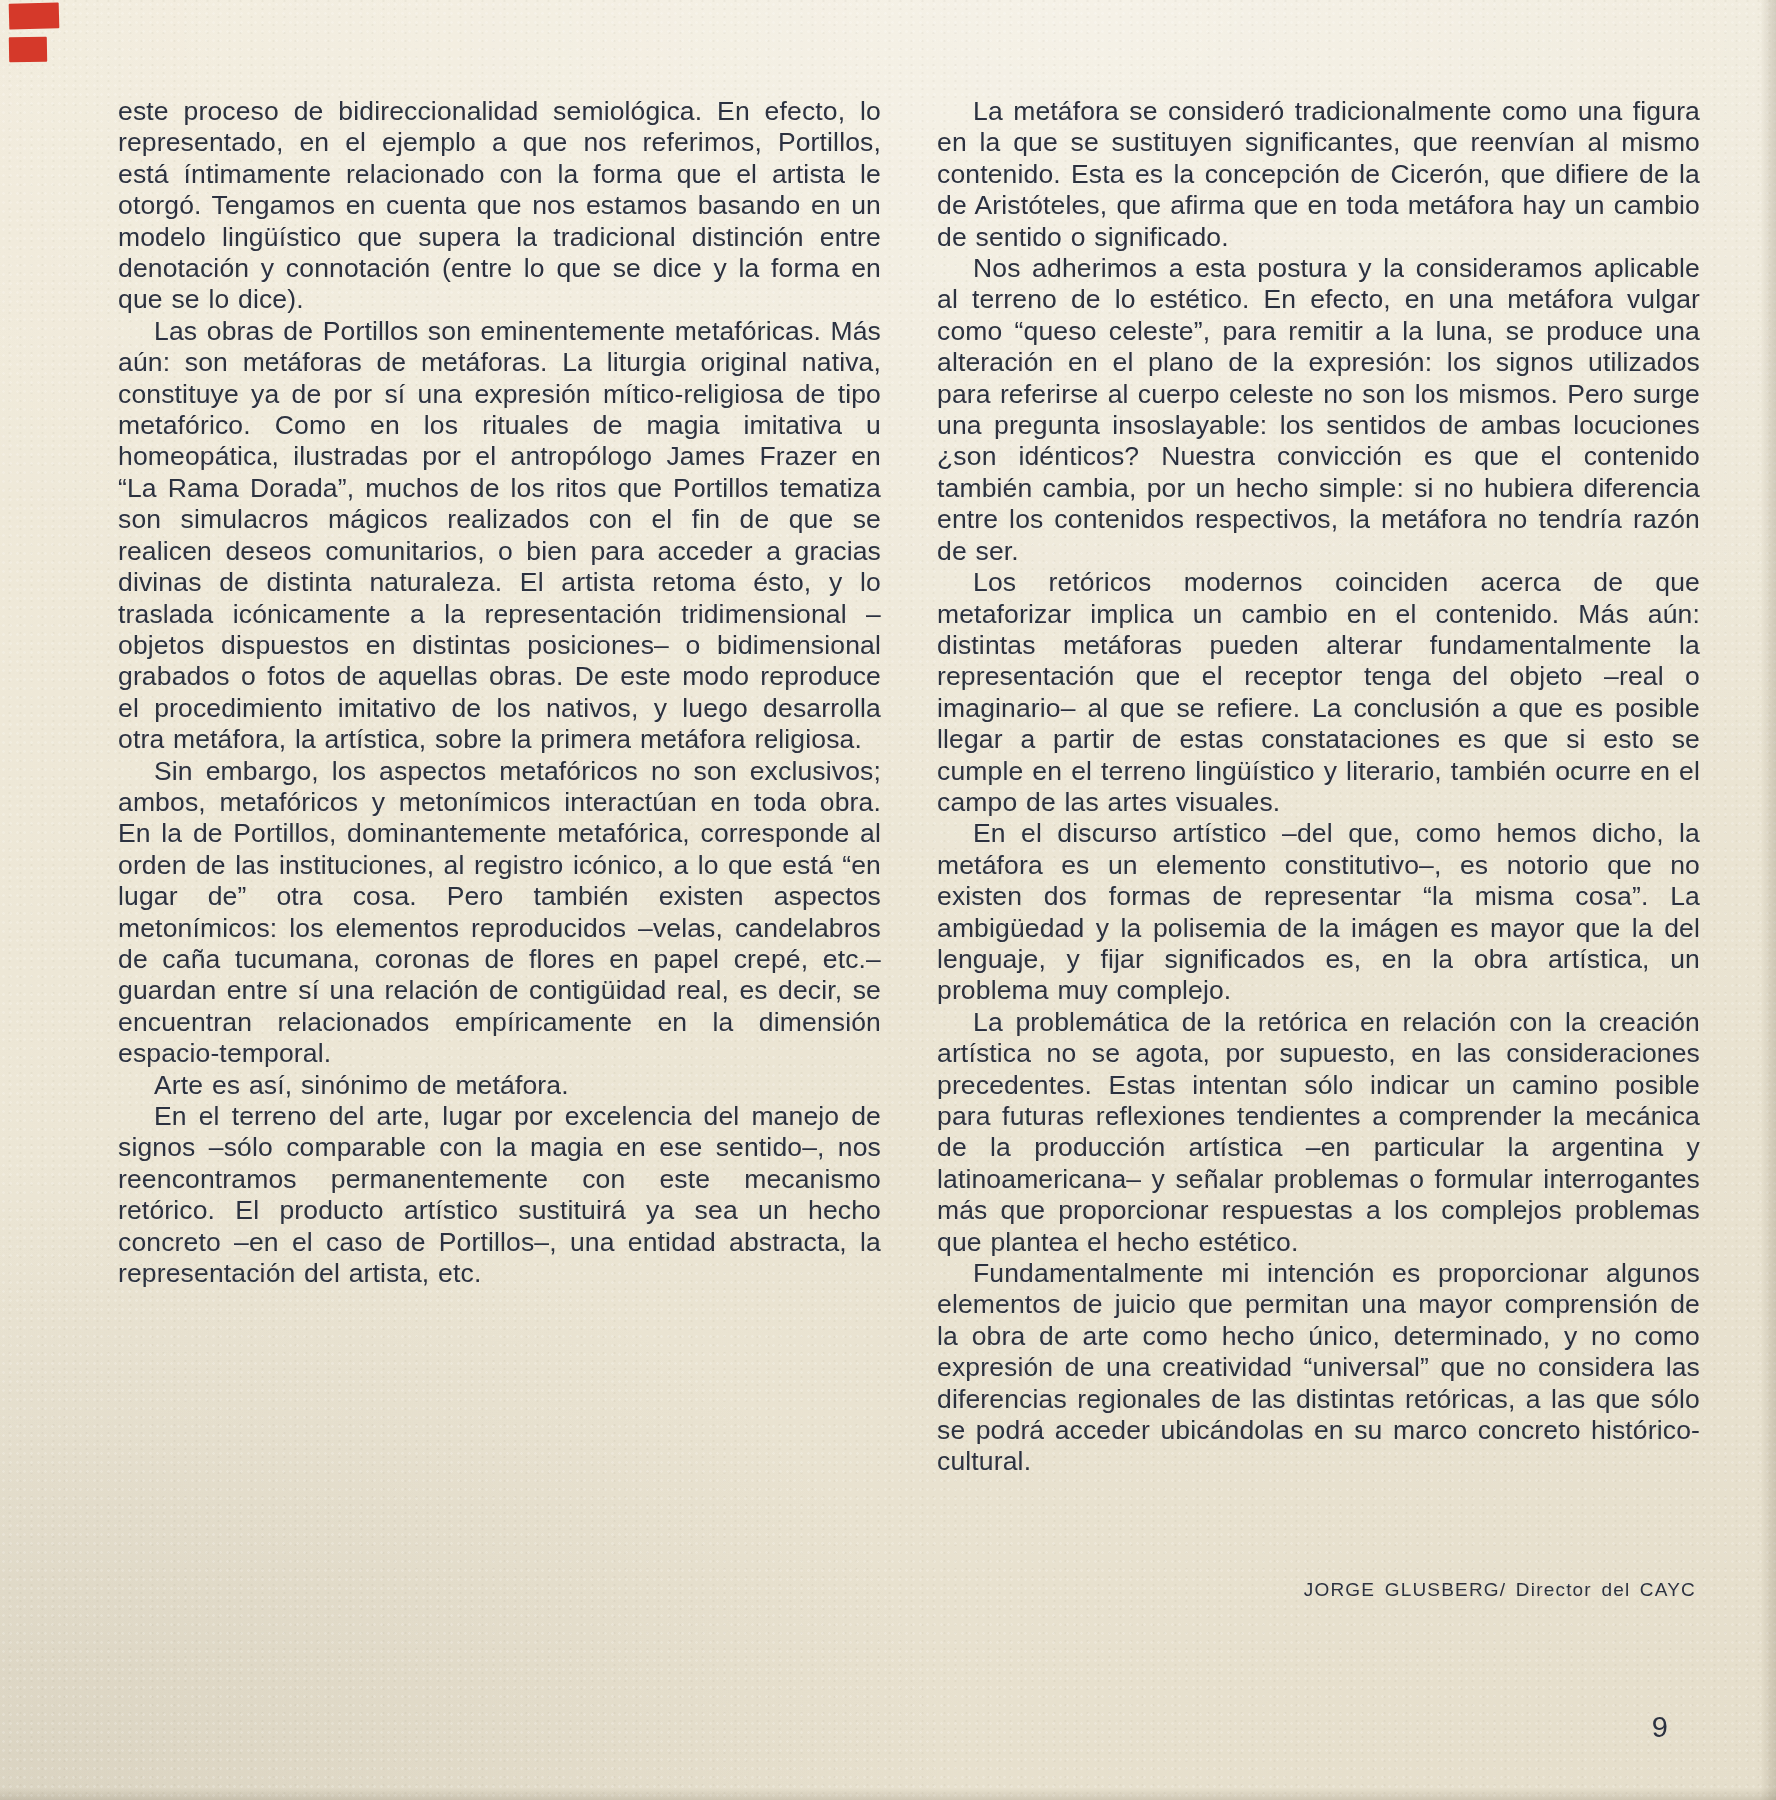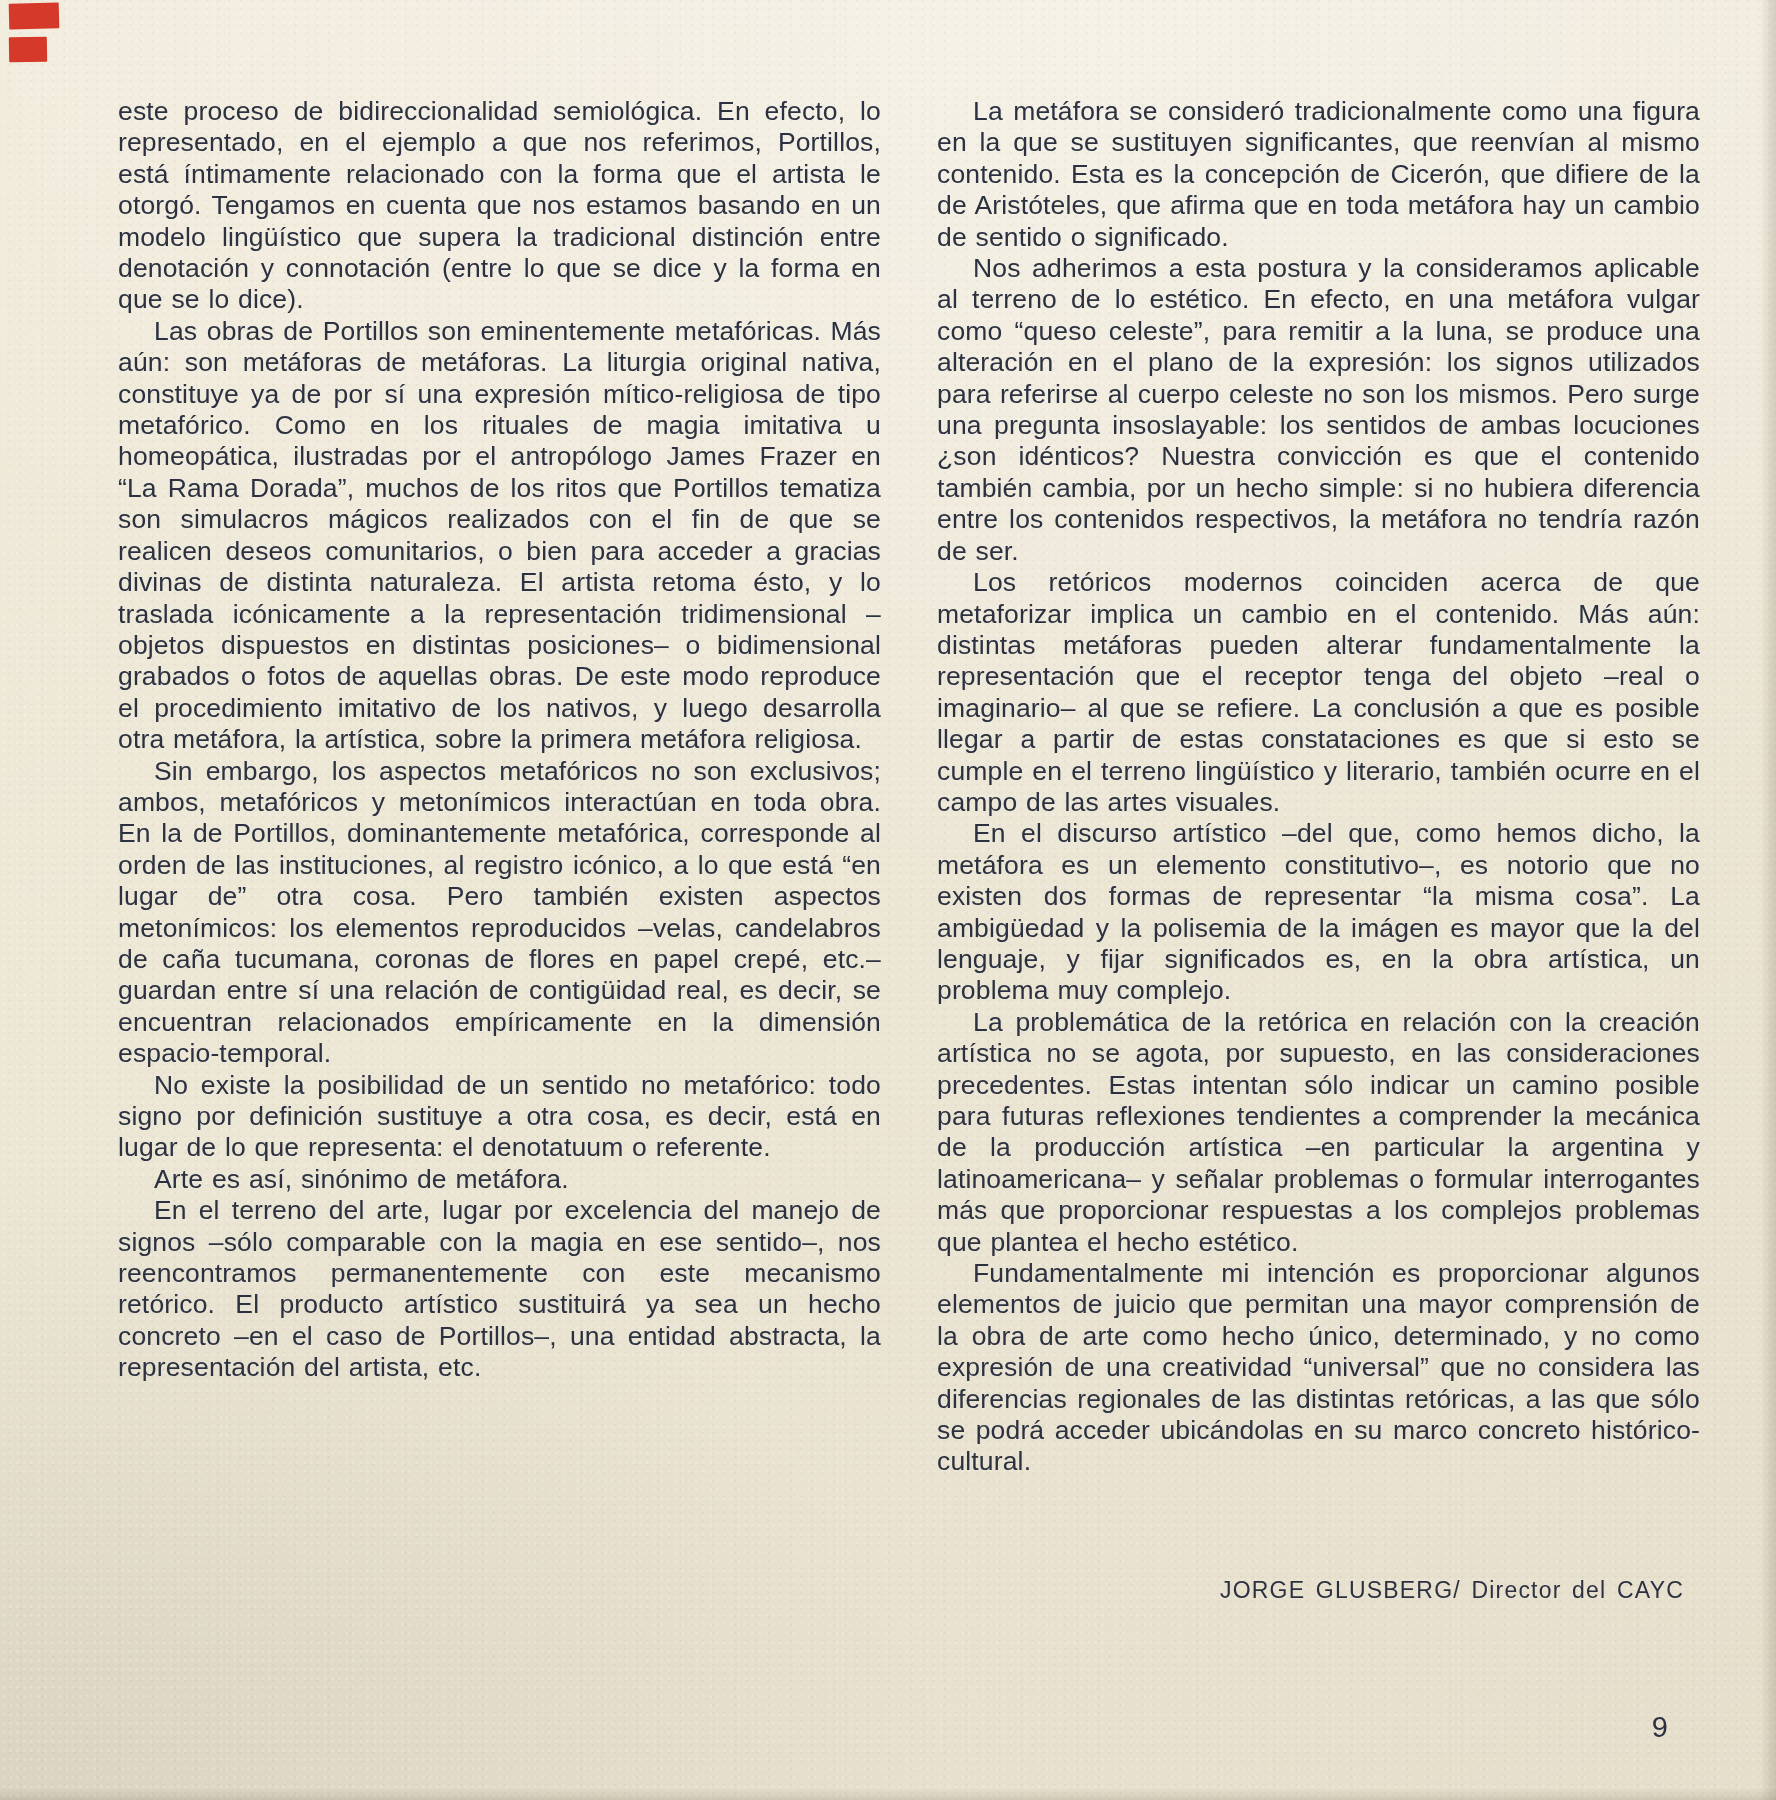--- a/index.html
+++ b/index.html
@@ -35,22 +35,22 @@
   .para{
     margin:0;
     font-size:26.5px;line-height:31.4px;
     color:#2b3140;
     text-align:justify;
     letter-spacing:0.15px;
     word-spacing:1.2px;
   }
   .indent{text-indent:36px;}
   .signature{
-    margin:96px 16px 0 0;
-    font-size:23px;line-height:32px;color:#2b3140;
+    margin:96px 4px 0 0;
+    font-size:19px;line-height:32px;color:#2b3140;
     text-align:right;
     letter-spacing:1.2px;word-spacing:3px;
   }
   .page-number{
     position:absolute;right:108px;bottom:56px;
     font-size:29px;color:#2b3140;
   }
   .edge-right{
     position:absolute;top:0;right:0;width:16px;height:100%;
     background:linear-gradient(to right, rgba(100,92,70,0) 0%, rgba(100,92,70,0.22) 100%);
@@ -69,21 +69,20 @@
 
   <div class="red-mark mark1" style="background: rgb(213, 57, 42);"></div>
   <div class="red-mark mark2" style="background: rgb(213, 57, 42);"></div>
 
   <div class="content">
 
     <div class="column">
       <p class="para">este proceso de bidireccionalidad semiológica. En efecto, lo representado, en el ejemplo a que nos referimos, Portillos, está íntimamente relacionado con la forma que el artista le otorgó. Tengamos en cuenta que nos estamos basando en un modelo lingüístico que supera la tradicional distinción entre denotación y connotación (entre lo que se dice y la forma en que se lo dice).</p>
       <p class="para indent">Las obras de Portillos son eminentemente metafóricas. Más aún: son metáforas de metáforas. La liturgia original nativa, constituye ya de por sí una expresión mítico-religiosa de tipo metafórico. Como en los rituales de magia imitativa u homeopática, ilustradas por el antropólogo James Frazer en “La Rama Dorada”, muchos de los ritos que Portillos tematiza son simulacros mágicos realizados con el fin de que se realicen deseos comunitarios, o bien para acceder a gracias divinas de distinta naturaleza. El artista retoma ésto, y lo traslada icónicamente a la representación tridimensional –objetos dispuestos en distintas posiciones– o bidimensional grabados o fotos de aquellas obras. De este modo reproduce el procedimiento imitativo de los nativos, y luego desarrolla otra metáfora, la artística, sobre la primera metáfora religiosa.</p>
       <p class="para indent">Sin embargo, los aspectos metafóricos no son exclusivos; ambos, metafóricos y metonímicos interactúan en toda obra. En la de Portillos, dominantemente metafórica, corresponde al orden de las instituciones, al registro icónico, a lo que está “en lugar de” otra cosa. Pero también existen aspectos metonímicos: los elementos reproducidos –velas, candelabros de caña tucumana, coronas de flores en papel crepé, etc.– guardan entre sí una relación de contigüidad real, es decir, se encuentran relacionados empíricamente en la dimensión espacio-temporal.</p>
-      <p class="para indent">No existe la posibilidad de un sentido no metafórico: todo signo por definición sustituye a otra cosa, es decir, está en lugar de lo que representa: el denotatuum o referente.</p>
       <p class="para indent">Arte es así, sinónimo de metáfora.</p>
       <p class="para indent">En el terreno del arte, lugar por excelencia del manejo de signos –sólo comparable con la magia en ese sentido–, nos reencontramos permanentemente con este mecanismo retórico. El producto artístico sustituirá ya sea un hecho concreto –en el caso de Portillos–, una entidad abstracta, la representación del artista, etc.</p>
     </div>
 
     <div class="column">
       <p class="para indent">La metáfora se consideró tradicionalmente como una figura en la que se sustituyen significantes, que reenvían al mismo contenido. Esta es la concepción de Cicerón, que difiere de la de Aristóteles, que afirma que en toda metáfora hay un cambio de sentido o significado.</p>
       <p class="para indent">Nos adherimos a esta postura y la consideramos aplicable al terreno de lo estético. En efecto, en una metáfora vulgar como “queso celeste”, para remitir a la luna, se produce una alteración en el plano de la expresión: los signos utilizados para referirse al cuerpo celeste no son los mismos. Pero surge una pregunta insoslayable: los sentidos de ambas locuciones ¿son idénticos?  Nuestra convicción es que el contenido también cambia, por un hecho simple: si no hubiera diferencia entre los contenidos respectivos, la metáfora no tendría razón de ser.</p>
       <p class="para indent">Los retóricos modernos coinciden acerca de que metaforizar implica un cambio en el contenido. Más aún: distintas metáforas pueden alterar fundamentalmente la representación que el receptor tenga del objeto –real o imaginario– al que se refiere. La conclusión a que es posible llegar a partir de estas constataciones es que si esto se cumple en el terreno lingüístico y literario, también ocurre en el campo de las artes visuales.</p>
       <p class="para indent">En el discurso artístico –del que, como hemos dicho, la metáfora es un elemento constitutivo–, es notorio que no existen dos formas de representar “la misma cosa”. La ambigüedad y la polisemia de la imágen es mayor que la del lenguaje, y fijar significados es, en la obra artística, un problema muy complejo.</p>
       <p class="para indent">La problemática de la retórica en relación con la creación artística no se agota, por supuesto, en las consideraciones precedentes. Estas intentan sólo indicar un camino posible para futuras reflexiones tendientes a comprender la mecánica de la producción artística –en particular la argentina y latinoamericana– y señalar problemas o formular interrogantes más que proporcionar respuestas a los complejos problemas que plantea el hecho estético.</p>

